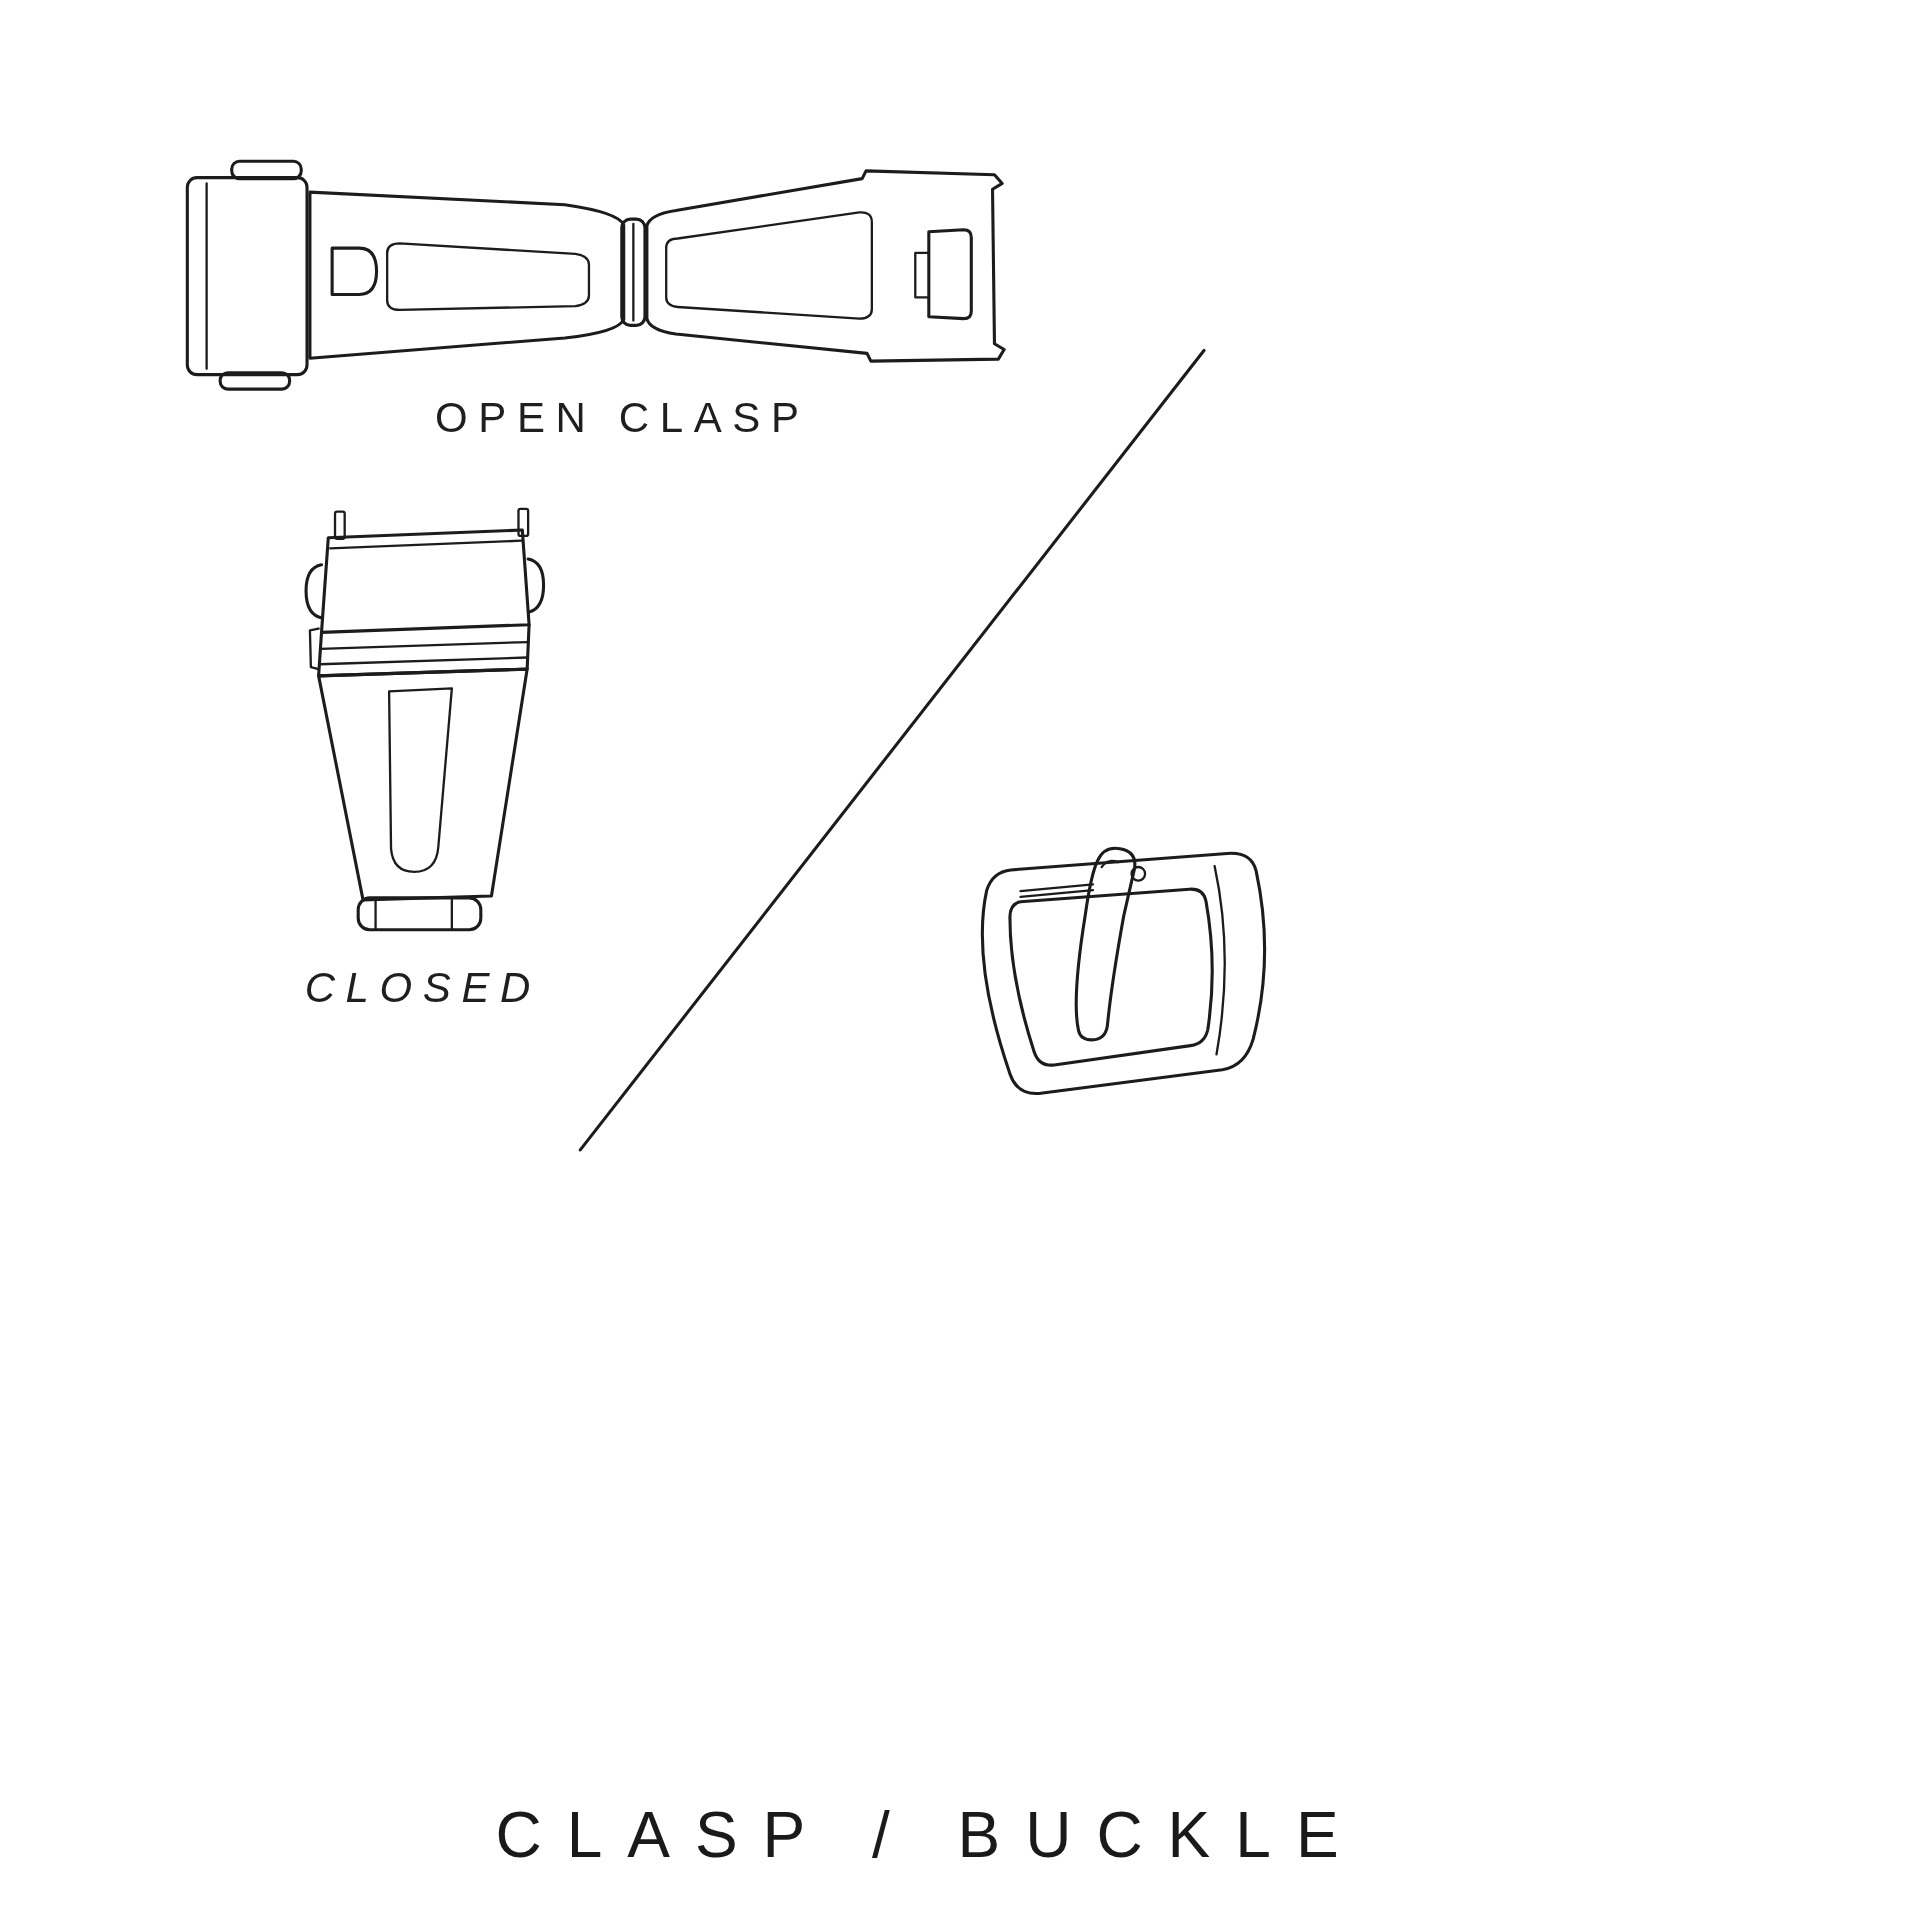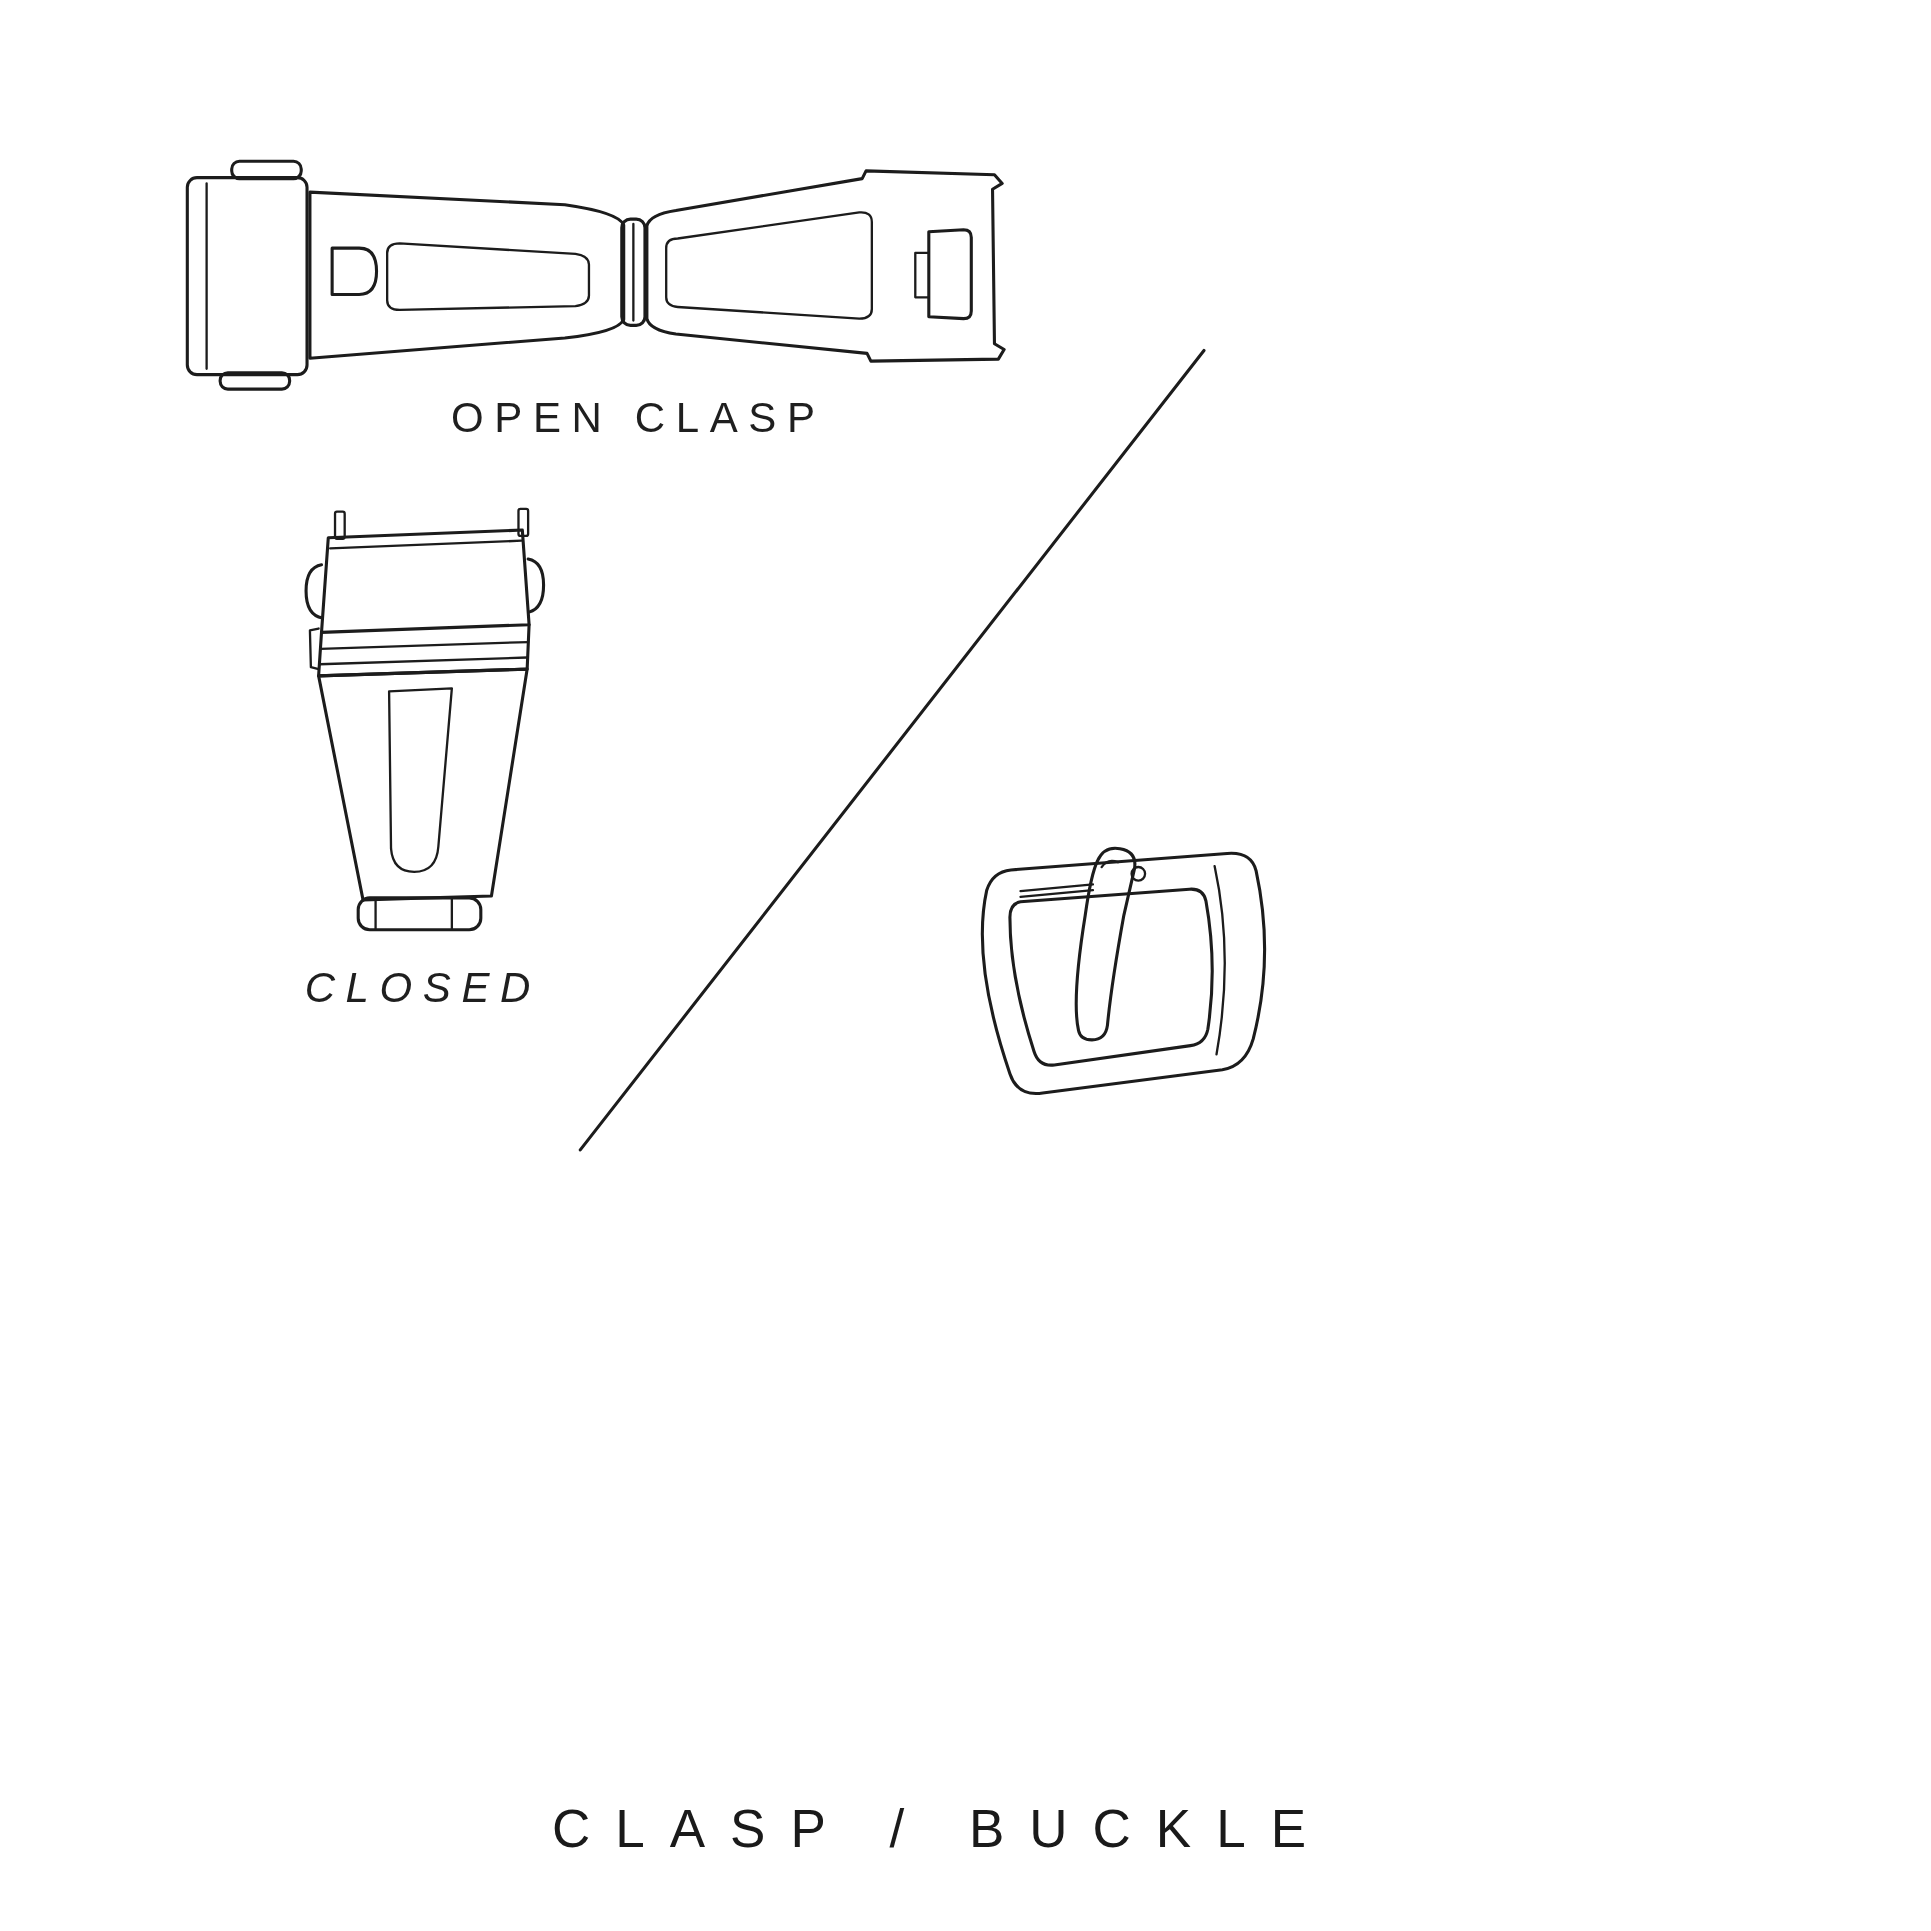--- a/index.html
+++ b/index.html
@@ -21,28 +21,28 @@
   #lineart .thin{stroke-width:2.4;}
   .caption{
     position:absolute;
     text-align:center;
     color:#1f1f1f;
     font-size:42px;
     letter-spacing:10.6px;
     text-indent:10.6px;
     white-space:nowrap;
   }
-  .caption-open{left:247px;top:394px;width:772px;}
+  .caption-open{left:231px;top:394px;width:772px;}
   .caption-closed{left:128px;top:964px;width:579px;font-style:italic;}
   .main-title{
     position:absolute;
-    left:12px;top:1798px;width:1834px;
+    left:0;top:1798px;width:1834px;
     text-align:center;
     color:#1a1a1a;
-    font-size:53px;
+    font-size:64px;
     letter-spacing:25px;
     text-indent:25px;
     white-space:nowrap;
   }
 </style>
 </head>
 <body>
 
 <div id="canvas">
 

